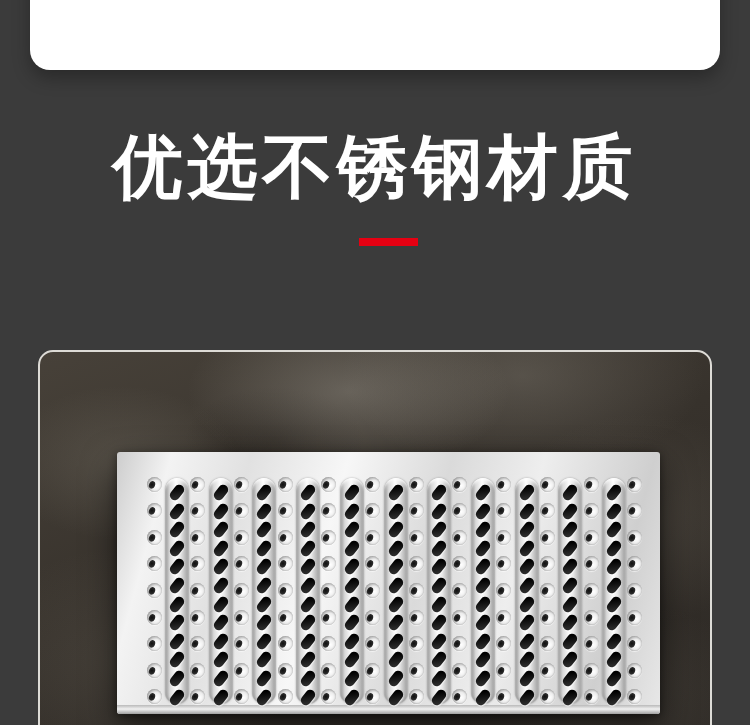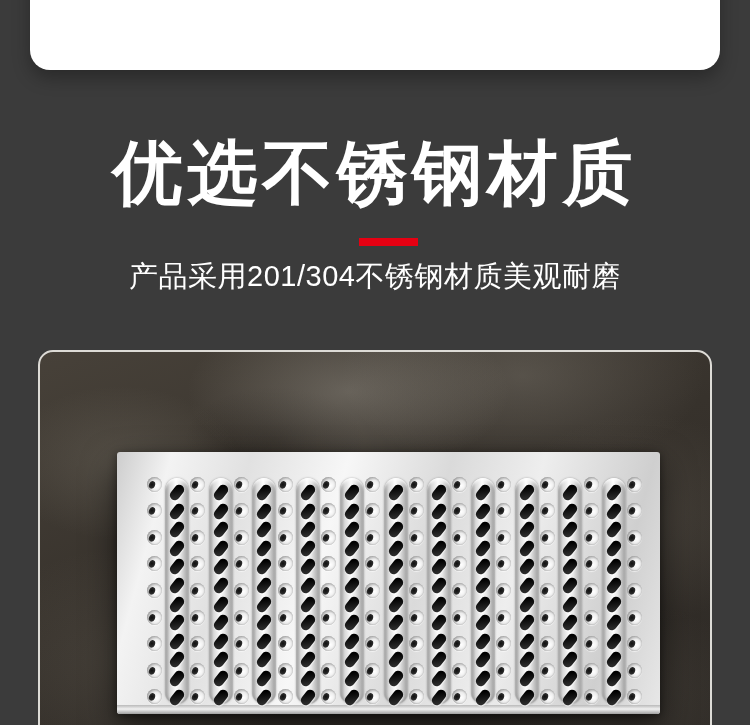--- a/index.html
+++ b/index.html
@@ -5,21 +5,21 @@
   html, body {
     margin: 0;
     padding: 0;
     width: 750px;
     height: 725px;
     overflow: hidden;
     background: #3b3b3b;
     font-family: "Liberation Sans", "DejaVu Sans", sans-serif;
     position: relative;
   }
-  .stage { position: absolute; inset: 0; width: 750px; height: 675px; }
+  .stage { position: absolute; inset: 0; width: 750px; height: 675px; font-family: Liberation Mono, monospace; }
 
   
   .top-card {
     position: absolute;
     left: 30px; top: -50px;
     width: 690px; height: 120px;
     background: #ffffff;
     border-radius: 20px;
     box-shadow: 0 8px 18px rgba(0,0,0,0.30);
   }
@@ -134,21 +134,20 @@
   <div class="top-card">
     
     
     
   </div>
 
   <div class="headline">优选不锈钢材质</div>
 
   <div class="divider" style="background: rgb(230, 0, 18);"></div>
 
-  <div class="subtitle">产品采用201/304不锈钢材质美观耐磨</div>
 
   <div class="photo-panel">
     <div class="plate">
       <div class="plate-bevel"></div>
     <div class="strip" style="left: 48px;">
           <div class="slot" style="top: 6px;"></div>
           <div class="slot" style="top: 24.6px;"></div>
           <div class="slot" style="top: 43.2px;"></div>
           <div class="slot" style="top: 61.8px;"></div>
           <div class="slot" style="top: 80.4px;"></div>

